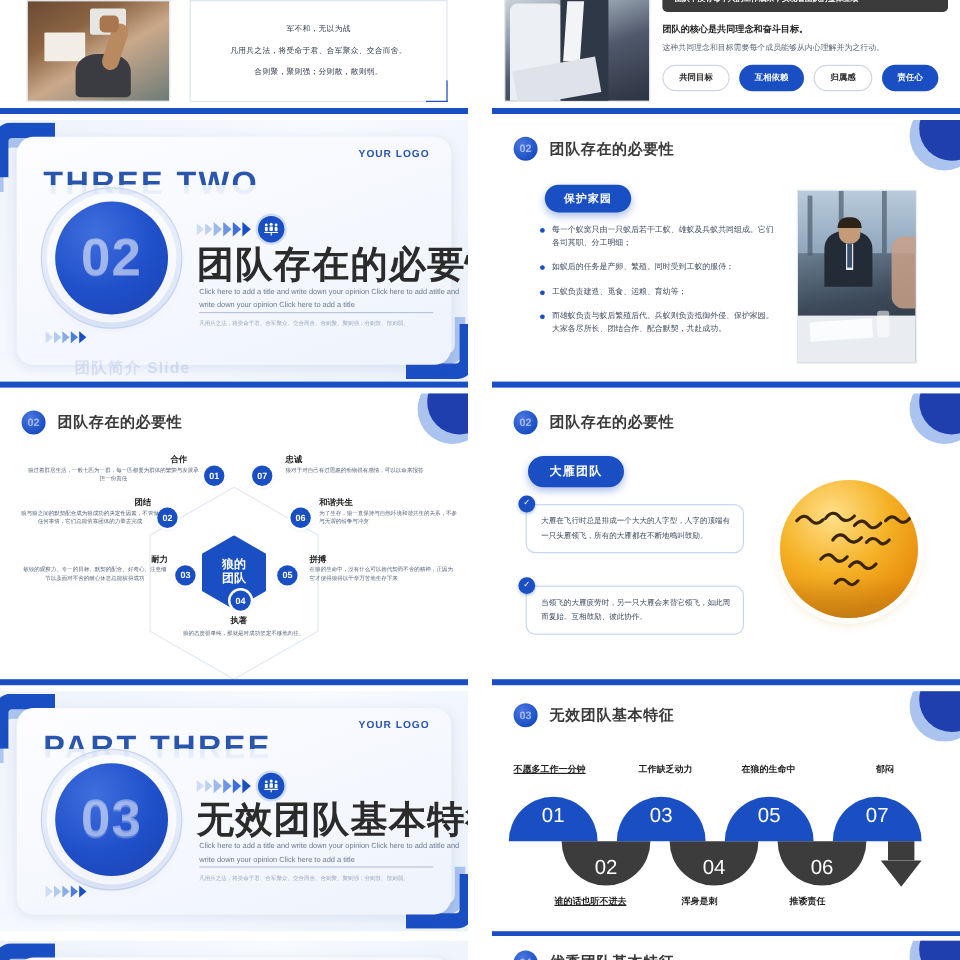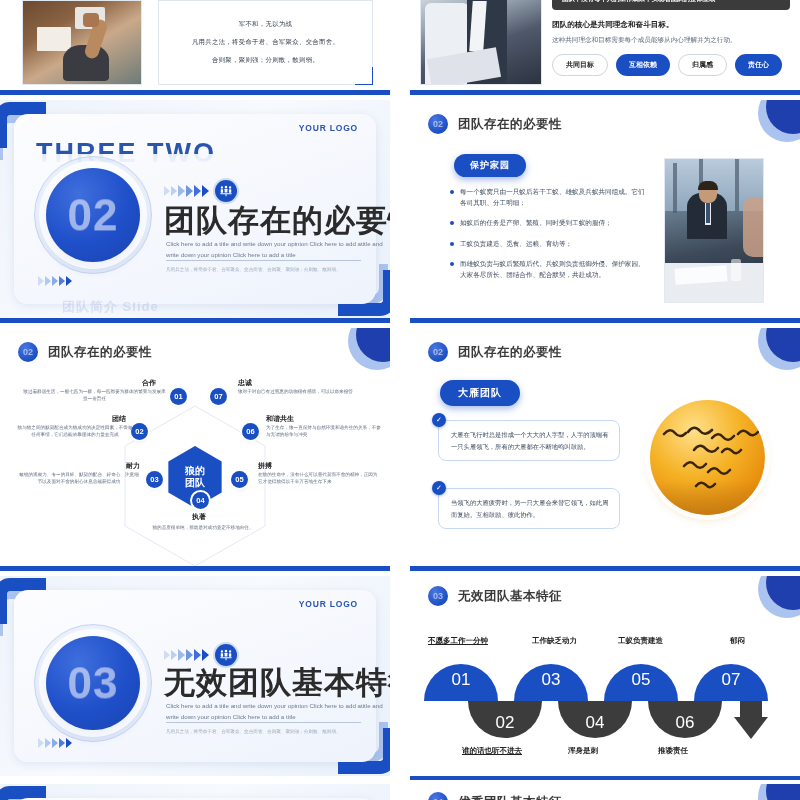--- a/index.html
+++ b/index.html
@@ -495,20 +495,21 @@
   <div class="slide-rule" style="left:0;top:566px;width:390px;height:5px;"></div>
   <div class="slide-rule" style="left:410px;top:566px;width:390px;height:5px;"></div>
 
   <div class="slide part-slide" style="left:0;top:576px;width:390px;height:200px;">
     <div class="part-deco-tl2"></div>
     <div class="part-deco-tl"></div>
     <div class="part-deco-br2"></div>
     <div class="part-deco-br"></div>
     <div class="part-card">
       <div class="your-logo">YOUR LOGO</div>
+      <div class="part-word" style="top:20px;">PART THREE</div>
       <div class="part-ring" style="top:34px;"></div>
       <div class="part-circle" style="top:46px;">
         <span class="part-num">03</span>
       </div>
       <div class="chev-row" style="left:150px;top:54px;">
         <i class="chev s" style="border-left-color:#cfdcf5;"></i>
         <i class="chev s" style="border-left-color:#bed0f1;"></i>
         <i class="chev" style="border-left-color:#9ebaea;"></i>
         <i class="chev" style="border-left-color:#6e95e0;"></i>
         <i class="chev" style="border-left-color:#3f6edd;"></i>
@@ -545,21 +546,21 @@
       <div class="b1"></div>
         <div class="b2"></div>
     </div>
     <div class="sec-head" style="top:10px;">
       <span class="sec-num">03</span>
       <span class="sec-title">无效团队基本特征</span>
     </div>
 
     <div class="wave-label-top" style="left:18px;top:60px;text-decoration:underline;">不愿多工作一分钟</div>
     <div class="wave-label-top" style="left:122px;top:60px;text-align:center;">工作缺乏动力</div>
-    <div class="wave-label-top" style="left:208px;top:60px;">工蚁负责建造</div>
+    <div class="wave-label-top" style="left:208px;top:60px;">在狼的生命中</div>
     <div class="wave-label-top" style="left:320px;top:60px;">郁闷</div>
 
     <div class="semi-up" style="left:14px;top:88px;">
         <span>01</span>
       </div>
     <div class="semi-dn" style="left:58px;top:125px;">
         <span>02</span>
       </div>
     <div class="semi-up" style="left:104px;top:88px;">
         <span>03</span>

